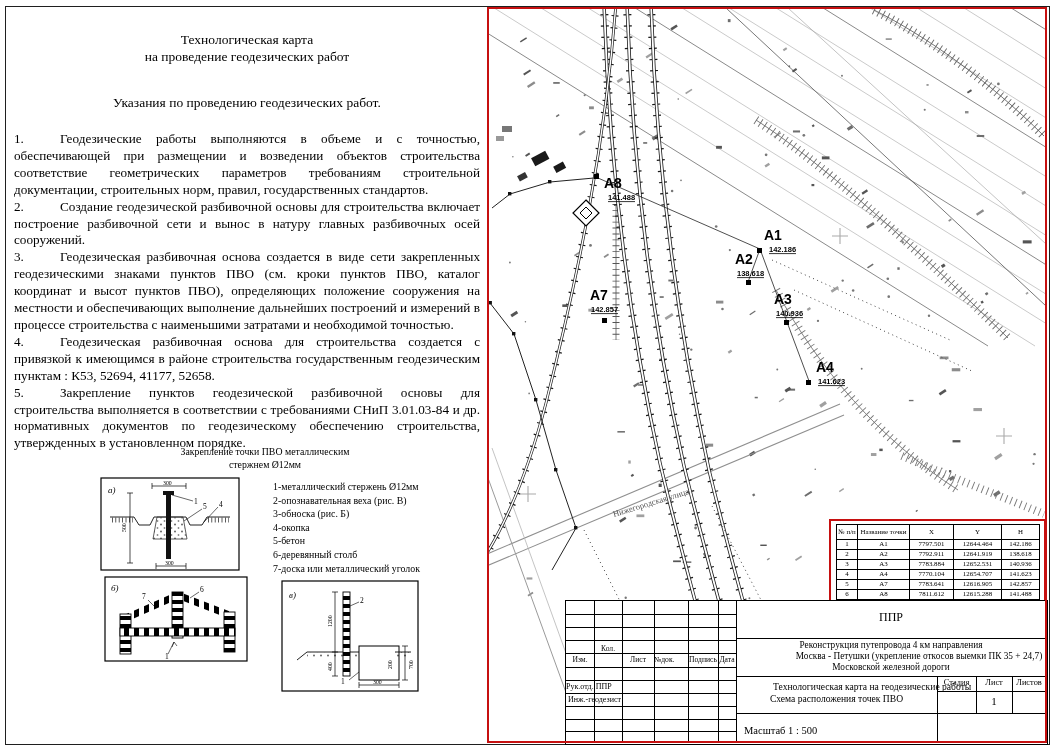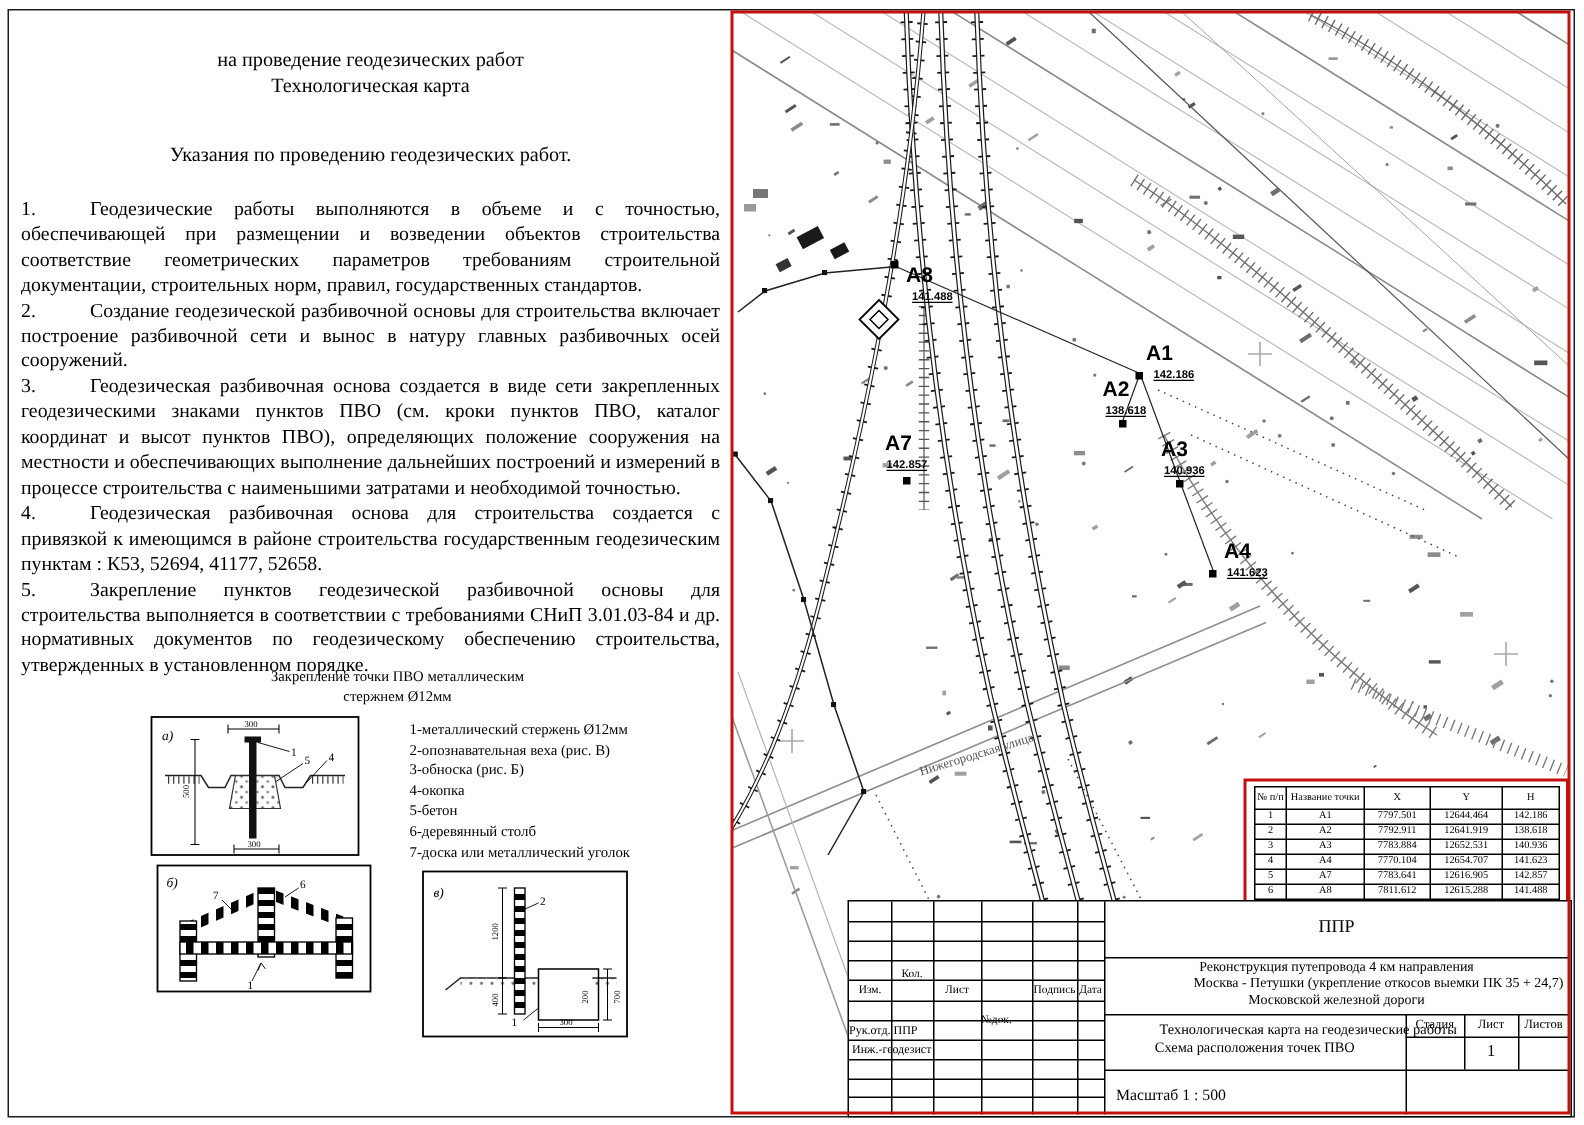--- a/index.html
+++ b/index.html
@@ -42,22 +42,22 @@
   .callout{font-size:7.5px;fill:#000;}
   .figlab{font-size:9px;font-style:italic;fill:#000;}
 </style>
 </head>
 <body>
 
 <div class="abs" id="page-border"></div>
 
 <div class="abs" id="doc">
   <div class="doc-title">
+    <div>Технологическая карта</div>
     <div>на проведение геодезических работ</div>
-    <div>Технологическая карта</div>
   </div>
   <div class="doc-subtitle">Указания по проведению геодезических работ.</div>
   <div id="paras">
     <p class="para"><span class="pnum">1.</span><span>Геодезические работы выполняются в объеме и с точностью, обеспечивающей при размещении и возведении объектов строительства соответствие геометрических параметров требованиям строительной документации, строительных норм, правил, государственных стандартов.</span></p>
     <p class="para"><span class="pnum">2.</span><span>Создание геодезической разбивочной основы для строительства включает построение разбивочной сети и вынос в натуру главных разбивочных осей сооружений.</span></p>
     <p class="para"><span class="pnum">3.</span><span>Геодезическая разбивочная основа создается в виде сети закрепленных геодезическими знаками пунктов ПВО (см. кроки пунктов ПВО, каталог координат и высот пунктов ПВО), определяющих положение сооружения на местности и обеспечивающих выполнение дальнейших построений и измерений в процессе строительства с наименьшими затратами и необходимой точностью.</span></p>
     <p class="para"><span class="pnum">4.</span><span>Геодезическая разбивочная основа для строительства создается с привязкой к имеющимся в районе строительства государственным геодезическим пунктам : К53, 52694, 41177, 52658.</span></p>
     <p class="para"><span class="pnum">5.</span><span>Закрепление пунктов геодезической разбивочной основы для строительства выполняется в соответствии с требованиями СНиП 3.01.03-84 и др. нормативных документов по геодезическому обеспечению строительства, утвержденных в установленном порядке.</span></p>
   </div>
 </div>
@@ -554,21 +554,21 @@
   <div class="hl" style="left:0;top:130px;width:170px;"></div>
 
   <div class="hl" style="left:170px;top:37px;width:310px;"></div>
   <div class="hl" style="left:170px;top:75px;width:310px;"></div>
   <div class="hl" style="left:371px;top:90px;width:109px;"></div>
   <div class="hl" style="left:170px;top:112px;width:310px;"></div>
 
   <div class="lab cen" style="left:0px;top:55px;width:28px;">Изм.</div>
   <div class="lab cen" style="left:28px;top:44px;width:28px;">Кол.</div>
   <div class="lab cen" style="left:56px;top:55px;width:32px;">Лист</div>
-  <div class="lab cen" style="left:88px;top:55px;width:20px;margin-top:20px;">№док.</div>
+  <div class="lab cen" style="left:88px;top:55px;width:20px;">№док.</div>
   <div class="lab cen" style="left:122px;top:55px;width:30px;">Подпись</div>
   <div class="lab cen" style="left:152px;top:55px;width:18px;">Дата</div>
   <div class="lab" style="left:0;top:82px;font-size:8px;">Рук.отд. ППР</div>
   <div class="lab" style="left:2px;top:95px;font-size:8px;">Инж.-геодезист</div>
   <div class="lab cen" style="left:170px;top:12px;width:310px;font-size:12px;">ППР</div>
   <div class="lab cen" style="left:172px;top:40px;width:306px;font-size:9.3px;">Реконструкция путепровода 4 км направления</div>
   <div class="lab cen" style="left:172px;top:51px;width:362px;font-size:9.3px;">Москва -  Петушки (укрепление откосов выемки ПК 35 + 24,7)</div>
   <div class="lab cen" style="left:172px;top:62px;width:306px;font-size:9.3px;">Московской железной дороги</div>
   <div class="lab cen" style="left:172px;top:82px;width:197px;font-size:9.6px;margin-left:35px;">Технологическая карта на геодезические работы</div>
   <div class="lab cen" style="left:172px;top:94px;width:197px;font-size:9.6px;">Схема расположения точек ПВО</div>

